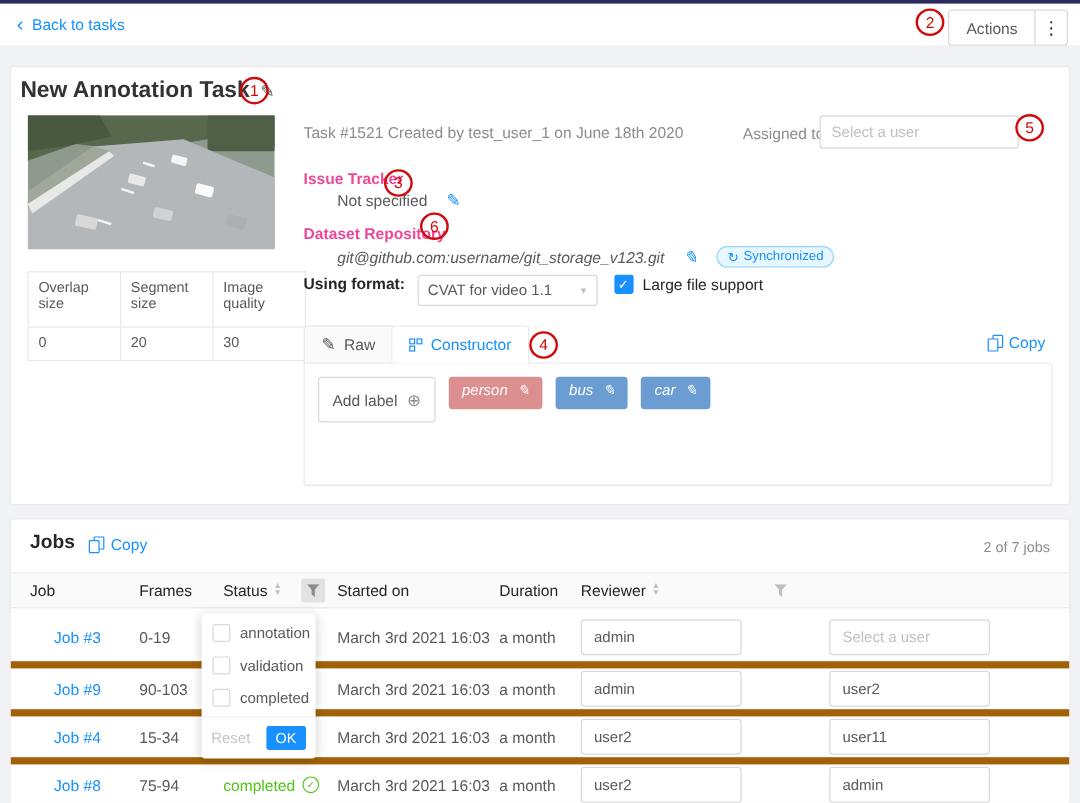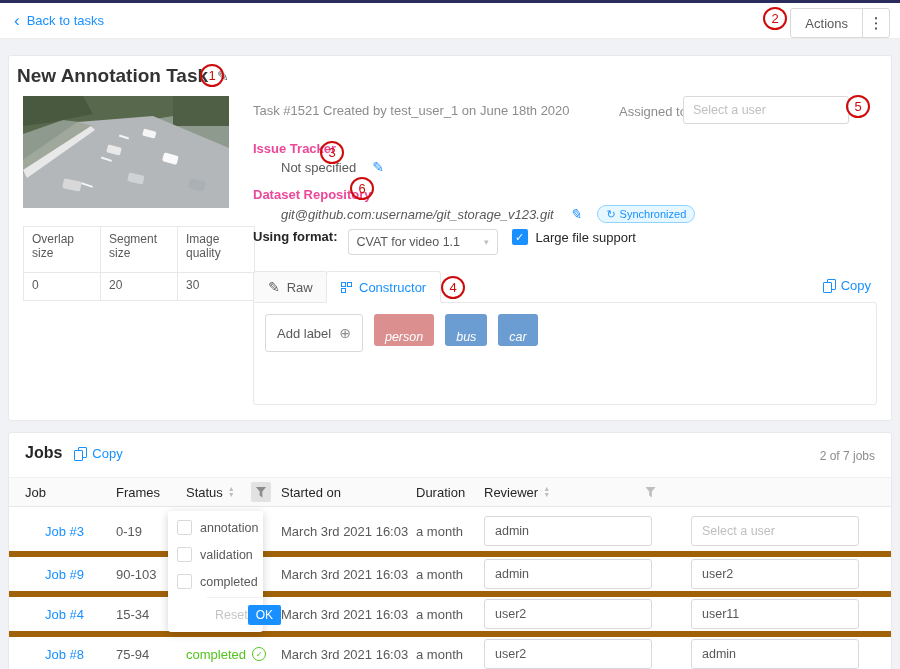--- a/index.html
+++ b/index.html
@@ -106,21 +106,21 @@
     border:1px solid #e8e8e8; border-radius:0 3px 3px 3px;
     padding:11px; display:flex; gap:11px; align-items:flex-start;
   }
   .add-label-btn {
     height:25px; border:1px solid #d9d9d9; border-radius:3px; background:#fff;
     display:flex; align-items:center; gap:8px; padding:18px 11px; font-size:13px; color:#595959; cursor:pointer;
   }
   .plus-ic { color:#8c8c8c; font-size:14px; }
   .chip {
     height:27px; border-radius:3px; color:#fff; font-size:12.5px; font-style:italic;
-    display:flex; align-items:center; gap:8px; padding:16px 11px; cursor:pointer;flex-direction:column;
+    display:flex; align-items:flex-start; gap:8px; padding:4px 11px; cursor:pointer;
   }
   .chip .edit-ic { color:#fff; font-size:12px; }
 
   
   .jobs-title-row { position:absolute; left:16px; top:11px; display:flex; align-items:center; gap:12px; }
   .jobs-title { font-size:16px; font-weight:700; color:#262626; }
   .jobs-count { position:absolute; right:16px; top:16px; font-size:12px; color:#8c8c8c; }
 
   .jobs-header {
     position:absolute; left:0; top:44px; width:100%; height:30px;
@@ -153,34 +153,34 @@
   }
   .row-0 { top:78px; border-top:none; }
   .row-1 { top:118px; }
   .row-2 { top:158px; }
   .row-3 { top:198px; }
   .job-link { color:#1890ff; padding-left:20px; cursor:pointer; }
   .status-done { color:#52c41a; display:flex; align-items:center; gap:6px; }
   .check-circle { width:14px; height:14px; border:1px solid #52c41a; border-radius:50%;
     color:#52c41a; font-size:8px; display:inline-flex; align-items:center; justify-content:center; }
   .cell-input {
-    width:168px; height:30px; border:1px solid #d9d9d9; border-radius:3px; background:#fff;
+    width:134px; height:30px; border:1px solid #d9d9d9; border-radius:3px; background:#fff;
     display:flex; align-items:center; padding:0 10px; font-size:12.5px; color:#595959;
   }
 
   
   .filter-dd {
     position:absolute; left:168px; top:511px; width:95px; background:#fff;
     border-radius:3px; box-shadow:0 2px 10px rgba(0,0,0,0.18); z-index:10;
     padding-top:3px; font-size:12.5px; color:#595959;
   }
   .filter-item { display:flex; align-items:center; gap:8px; padding:6px 9px; cursor:pointer; }
   .cb { width:15px; height:15px; border:1px solid #d9d9d9; border-radius:2px; background:#fff; flex:none; }
   .filter-footer { display:flex; justify-content:space-between; align-items:center;
-    border-top:1px solid #f0f0f0; padding:7px 8px; margin-top:2px;margin-left:39px; }
+    border-top:1px solid #f0f0f0; padding:7px 8px; margin-top:2px; }
   .reset-btn { color:#c5c5c5; font-size:12.5px; cursor:pointer; }
   .ok-btn { background:#1890ff; color:#fff; border:none; border-radius:2px; font-size:12px;
     padding:3px 8px; cursor:pointer; }
 
   
   .callout {
     position:absolute; width:24px; height:23px; border:2px solid #cf0a0a; border-radius:50%;
     color:#cf0a0a; font-size:13px; display:flex; align-items:center; justify-content:center;
     z-index:30; background:transparent;
   }

